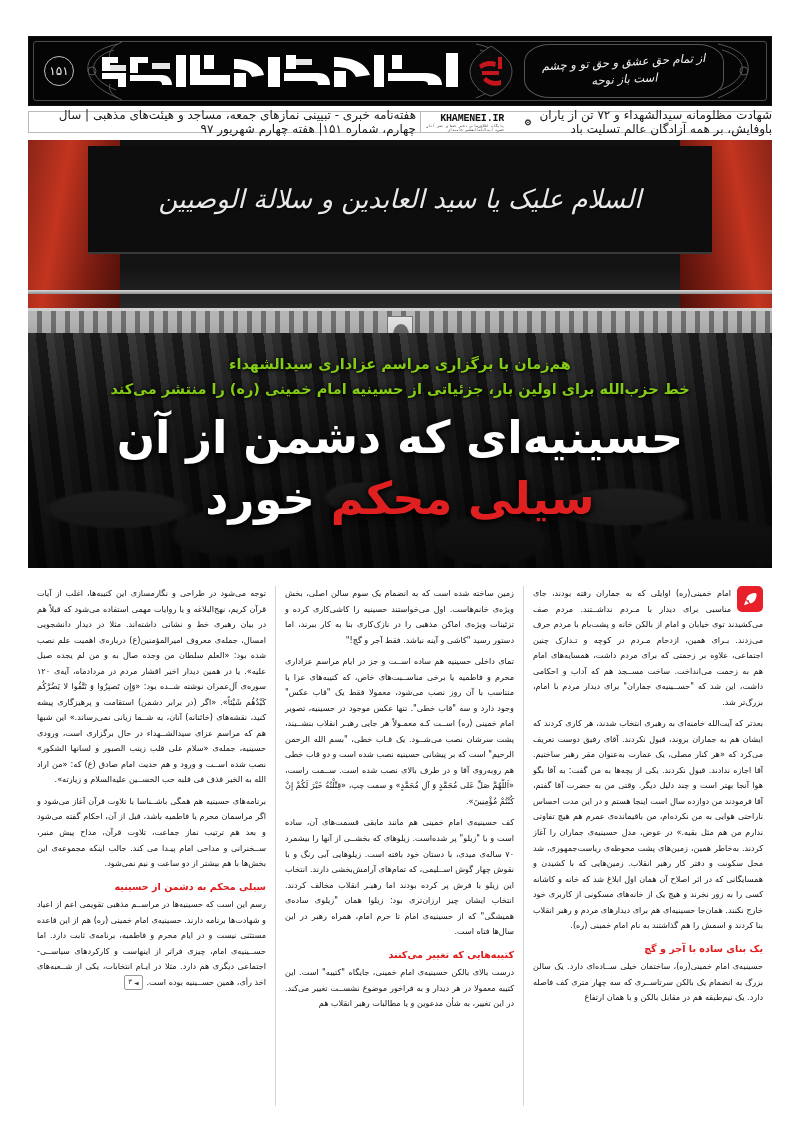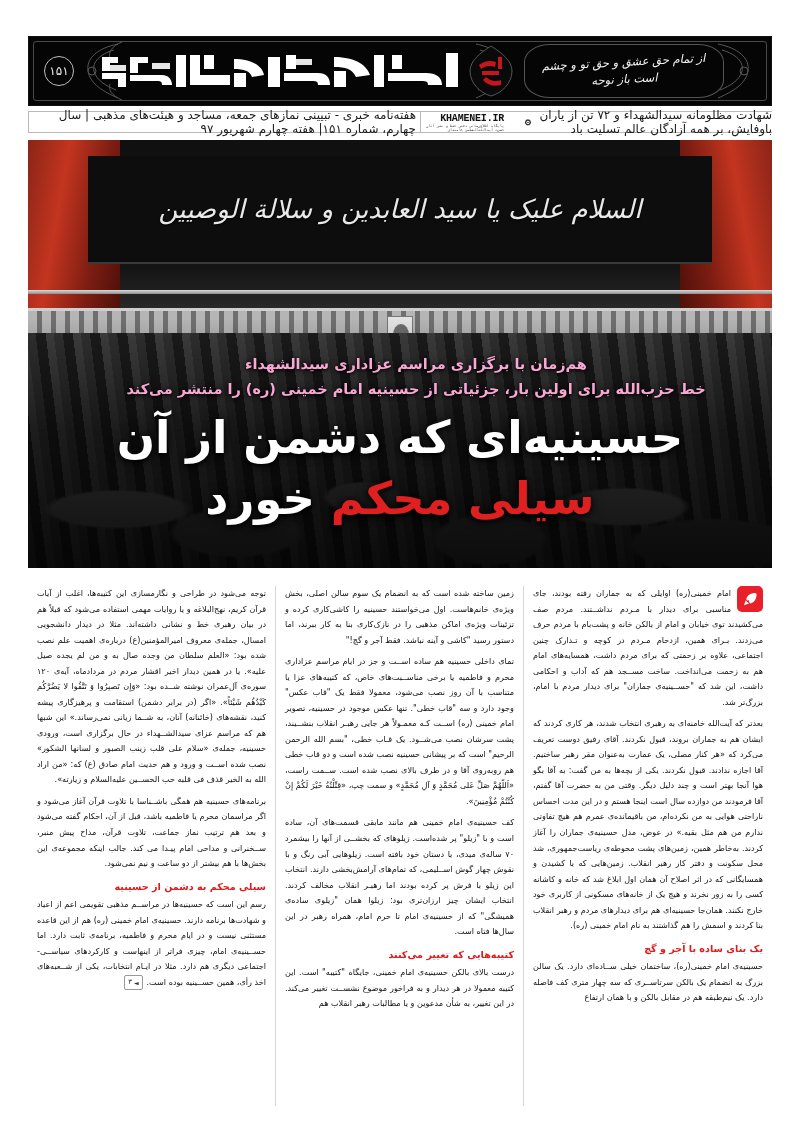--- a/index.html
+++ b/index.html
@@ -90,21 +90,21 @@
     position: absolute; left: 28px; top: 140px; width: 744px; height: 428px;
     overflow: hidden; background: #232323;
   }
   .hero-photo { position: absolute; inset: 0; }
   .photo-bg {
     position: absolute; inset: 0;
     background:
       linear-gradient(180deg, #101010 0%, #141414 30%, #1d1d1d 34%, #2a2a2a 40%, #313131 58%, #242424 78%, #151515 100%);
   }
   .banner-cloth {
-    position: absolute; left: 8%; right: 8%; top: 16px; height: 108px;
+    position: absolute; left: 8%; right: 8%; top: 6px; height: 108px;
     background: #0d0d0d; border-bottom: 2px solid #3a3a3a;
     display: flex; align-items: center; justify-content: center;
   }
   .banner-text {
     color: #e9e9e9; font-size: 26px; letter-spacing: 1px;
     text-align: center; white-space: nowrap; font-style: italic;
     text-shadow: 0 1px 2px #000;
   }
   .drape {
     position: absolute; top: 0; width: 92px; height: 168px;
@@ -140,22 +140,22 @@
       repeating-linear-gradient(83deg, #3b3b3b 0 9px, #292929 9px 19px, #474747 19px 27px),
       linear-gradient(180deg,#4a4a4a 0%, #2e2e2e 55%, #141414 100%);
     filter: grayscale(1) contrast(1.15);
   }
   .hero-shade {
     position: absolute; left: 0; right: 0; bottom: 0; height: 250px;
     background: linear-gradient(180deg, rgba(0,0,0,0) 0%, rgba(0,0,0,.55) 45%, rgba(0,0,0,.82) 100%);
   }
 
   .kicker {
-    position: absolute; right: 20px; top: 212px; width: 672px;
-    text-align: center; color: #f9a8d4; z-index: 6;
+    position: absolute; right: 36px; top: 212px; width: 672px;
+    text-align: center; color: #84cc16; z-index: 6;
   }
   .kicker div {
     font-size: 14.5px; font-weight: bold; line-height: 1.7;
     text-shadow: 0 1px 3px rgba(0,0,0,.95), 0 0 6px rgba(0,0,0,.8);
   }
   .headline {
     position: absolute; right: 30px; top: 272px; width: 684px;
     text-align: center; z-index: 6; direction: rtl;
   }
   .hl-line {

